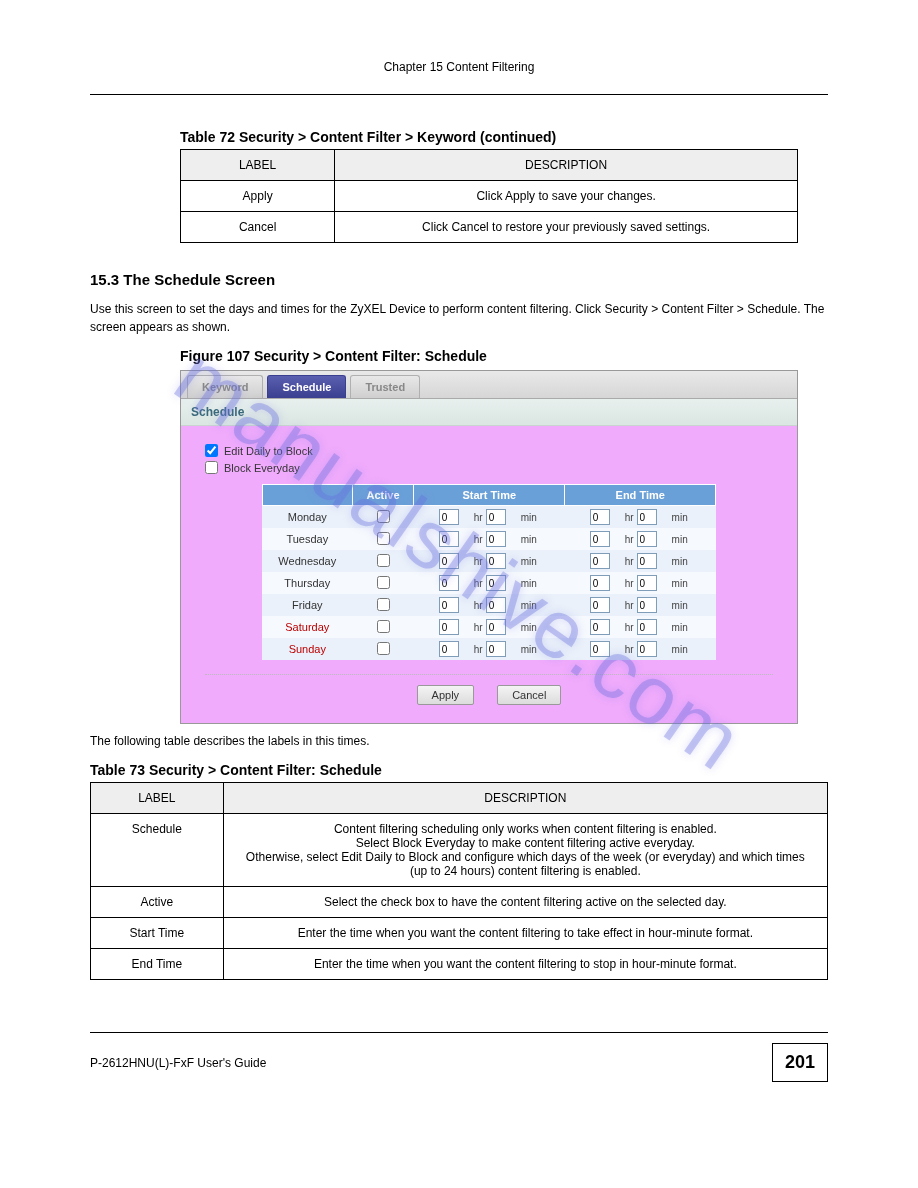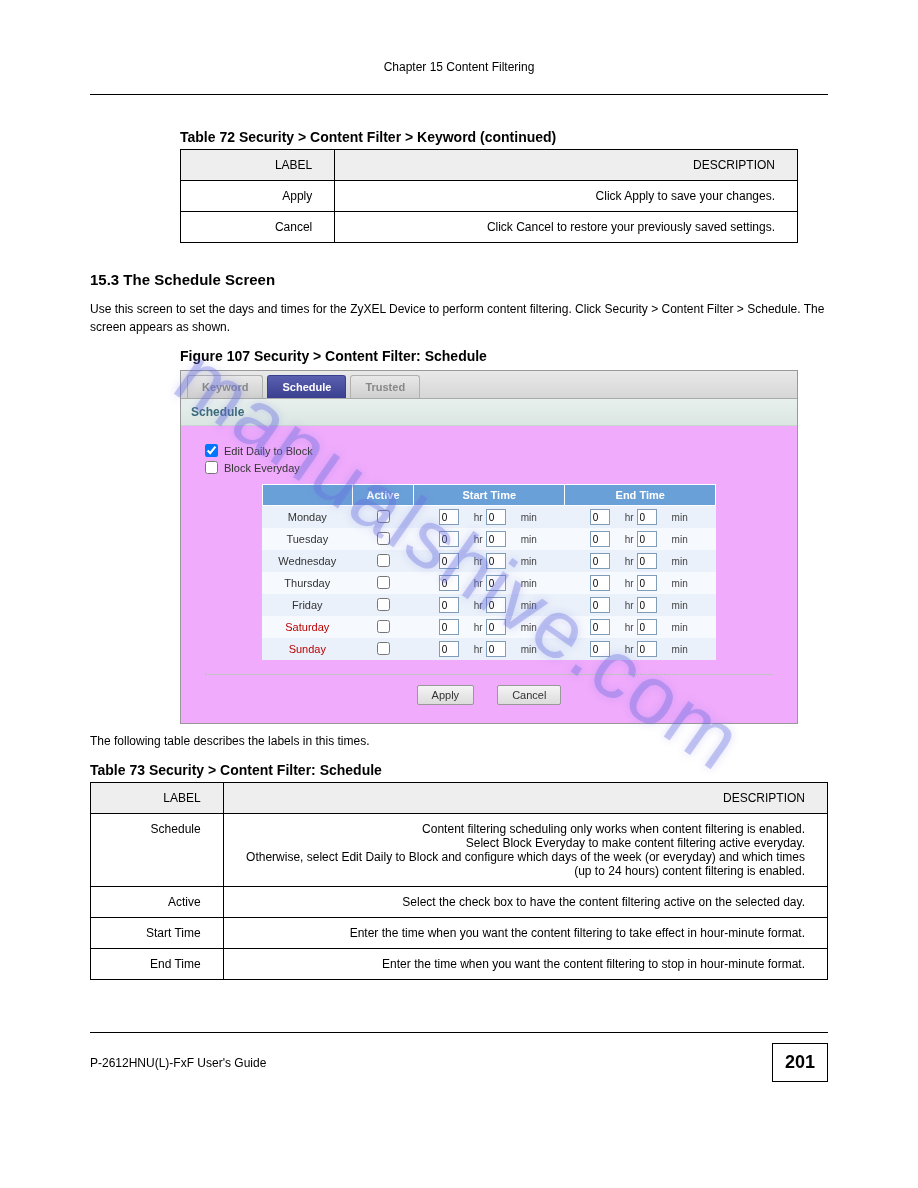--- a/index.html
+++ b/index.html
@@ -9,21 +9,21 @@
   .header-row { text-align: center; font-size: 12px; margin-bottom: 20px; }
   .bottom-rule { border-top: 1px solid #000; margin-top: 24px; height: 0; }
   .footer-row { display: flex; justify-content: space-between; align-items: center; margin-top: 10px; font-size: 12px; }
   .page-box { border: 1px solid #000; padding: 8px 12px; font-size: 18px; font-weight: bold; }
   .section-heading { font-size: 15px; font-weight: bold; margin: 28px 0 12px 0; }
   .figure-label, .table-label { font-weight: bold; font-size: 14px; margin: 12px 0 4px 0; }
   p.body { font-size: 12px; margin: 8px 0; line-height: 1.5; }
   p.body .bold { font-weight: normal; }
 
   table.doc-table { width: 100%; border-collapse: collapse; font-size: 12px; }
-  table.doc-table th, table.doc-table td { border: 1px solid #000; padding: 8px 22px; text-align: right; vertical-align: top; }
+  table.doc-table th, table.doc-table td { border: 1px solid #000; padding: 8px 22px; text-align: center; vertical-align: top; }
   table.doc-table th { background: #eee; font-weight: normal; }
 
   .indent-figure { margin-left: 90px; margin-right: 30px; }
 
   
   .shot { border: 1px solid #999; background: #f0abfc; margin: 6px 0 8px 0; font-family: Tahoma, Verdana, sans-serif; font-size: 11px; color: #333; }
   .tabbar { display: flex; align-items: flex-end; background: linear-gradient(#e9e9e9,#d6d6d6); height: 28px; padding: 0 6px; gap: 4px; border-bottom: 1px solid #aaa; }
   .tab { padding: 5px 14px; background: linear-gradient(#e8e8e8,#cfcfcf); border: 1px solid #b0b0b0; border-bottom: none; border-radius: 3px 3px 0 0; color: #888; font-weight: bold; font-size: 11px; cursor: pointer; }
   .tab.active { background: linear-gradient(#5b5faf,#3b3f8f); color: #fff; border-color: #3b3f8f; }
   .panel-title { background: linear-gradient(#e8f0ee,#dae6e2); color: #3a6a7a; font-weight: bold; padding: 6px 10px; font-size: 12px; border-bottom: 1px solid #c9d4d0; }

